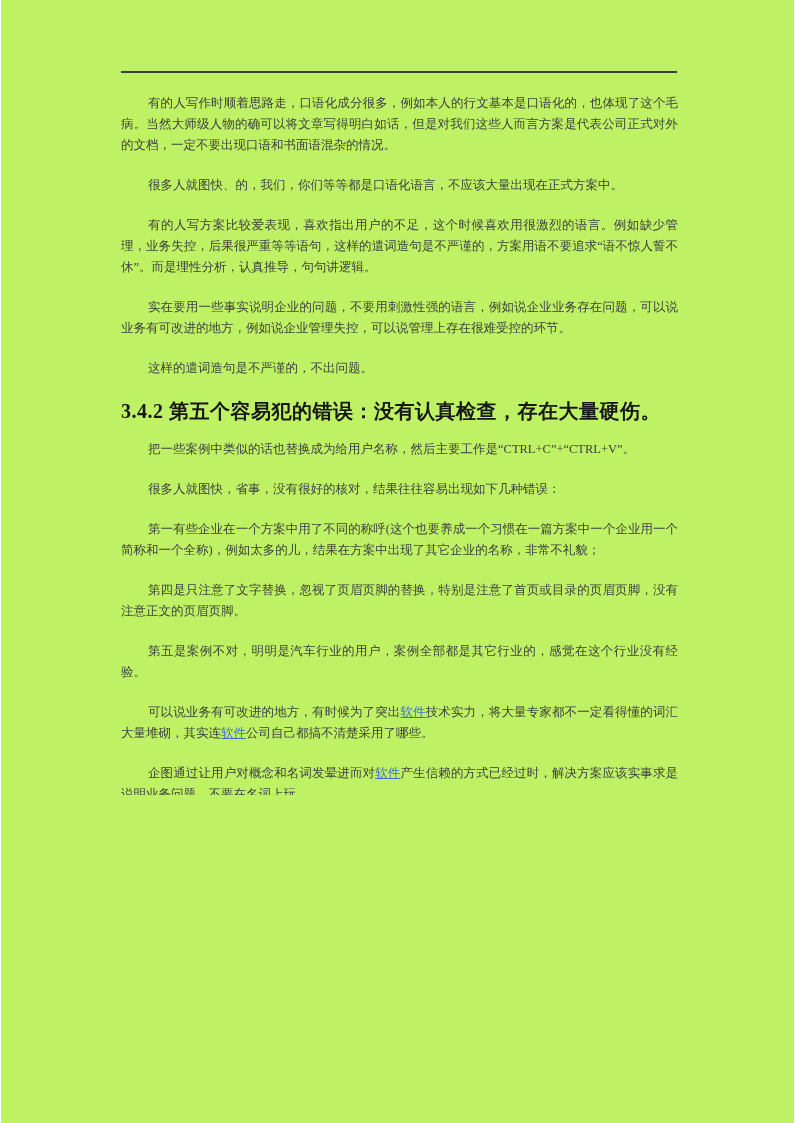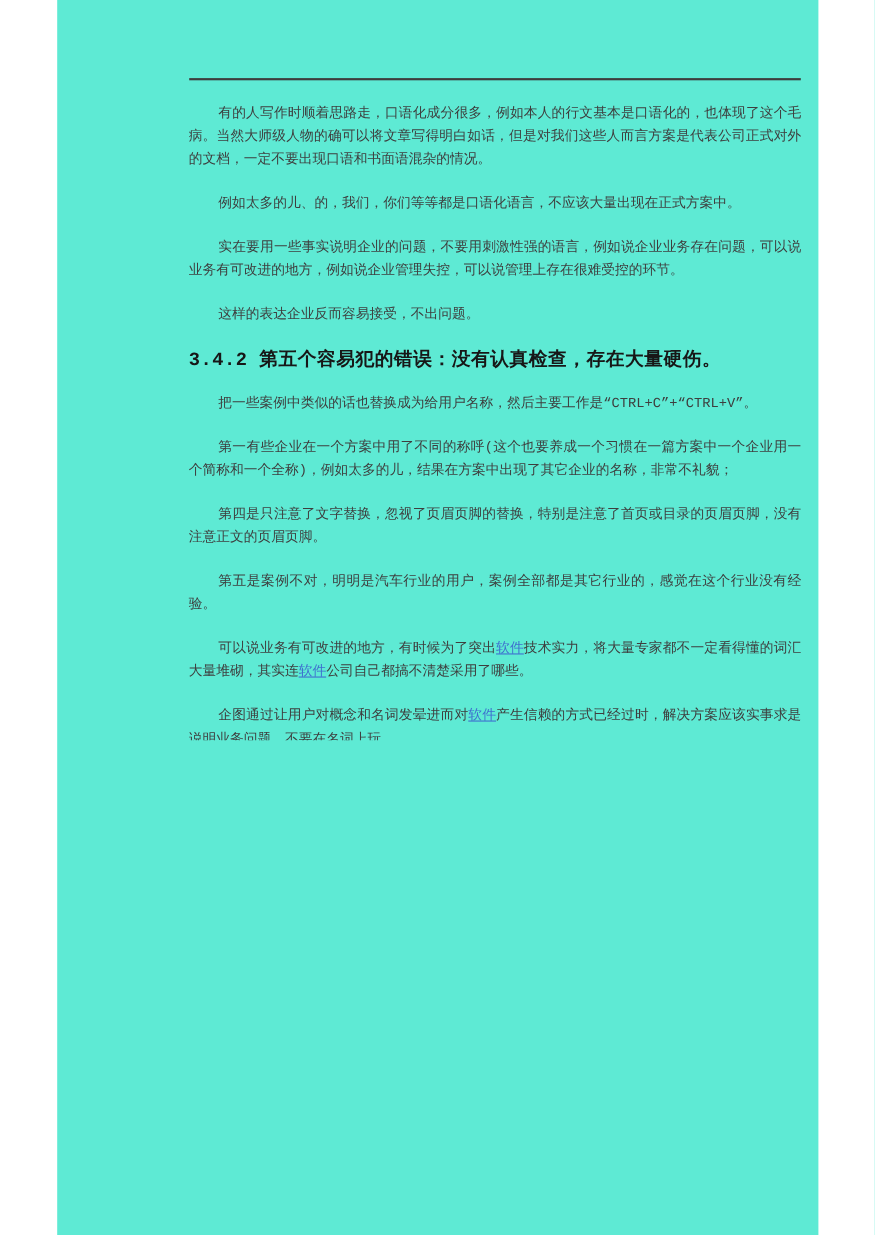--- a/index.html
+++ b/index.html
@@ -1,24 +1,24 @@
 <!DOCTYPE html>
 <html><head>
 <meta charset="utf-8">
 <style>
   * { margin: 0; padding: 0; box-sizing: border-box; }
   html, body { background: #ffffff; }
   .page {
     position: relative;
-    width: 692px;
+    width: 793px;
     height: 1123px;
     margin: 0 auto;
-    background: #5eead4;
+    background: #bef264;
     overflow: hidden;
-    font-family: Liberation Mono, monospace;
+    font-family: Liberation Serif, serif;
   }
   .top-rule {
     position: absolute;
     left: 120px;
     top: 71px;
     width: 556px;
     border-top: 2px solid #3d3d3d;
   }
   .doc-body {
     position: absolute;
@@ -28,45 +28,47 @@
     color: #3e3e3e;
     font-size: 12.5px;
   }
   .doc-paragraph {
     line-height: 21px;
     margin-bottom: 19px;
     text-indent: 27px;
     text-align: justify;
   }
   .doc-heading {
-    font-size: 17px;
+    font-size: 20px;
     font-weight: bold;
     color: #171717;
     line-height: 26px;
     margin: 9px 0 15px 0;
     letter-spacing: 0.5px;
     text-indent: 0;
   }
   .doc-link {
     color: #3f6fcf;
     text-decoration: underline;
     cursor: pointer;
   }
 </style>
 </head>
 <body>
 
 <div class="page">
   <div class="top-rule"></div>
   <div class="doc-body">
       <p class="doc-paragraph"><span>有的人写作时顺着思路走，口语化成分很多，例如本人的行文基本是口语化的，也体现了这个毛病。当然大师级人物的确可以将文章写得明白如话，但是对我们这些人而言方案是代表公司正式对外的文档，一定不要出现口语和书面语混杂的情况。</span></p>
-      <p class="doc-paragraph"><span>例如太多的儿、的，我们，你们等等都是口语化语言，不应该大量出现在正式方案中。</span></p>
+      <p class="doc-paragraph"><span>很多人就图快、的，我们，你们等等都是口语化语言，不应该大量出现在正式方案中。</span></p>
+      <p class="doc-paragraph"><span>有的人写方案比较爱表现，喜欢指出用户的不足，这个时候喜欢用很激烈的语言。例如缺少管理，业务失控，后果很严重等等语句，这样的遣词造句是不严谨的，方案用语不要追求“语不惊人誓不休”。而是理性分析，认真推导，句句讲逻辑。</span></p>
       <p class="doc-paragraph"><span>实在要用一些事实说明企业的问题，不要用刺激性强的语言，例如说企业业务存在问题，可以说业务有可改进的地方，例如说企业管理失控，可以说管理上存在很难受控的环节。</span></p>
-      <p class="doc-paragraph"><span>这样的表达企业反而容易接受，不出问题。</span></p>
+      <p class="doc-paragraph"><span>这样的遣词造句是不严谨的，不出问题。</span></p>
       <h2 class="doc-heading"><span>3.4.2 第五个容易犯的错误：没有认真检查，存在大量硬伤。</span></h2>
       <p class="doc-paragraph"><span>把一些案例中类似的话也替换成为给用户名称，然后主要工作是“CTRL+C”+“CTRL+V”。</span></p>
+      <p class="doc-paragraph"><span>很多人就图快，省事，没有很好的核对，结果往往容易出现如下几种错误：</span></p>
       <p class="doc-paragraph"><span>第一有些企业在一个方案中用了不同的称呼(这个也要养成一个习惯在一篇方案中一个企业用一个简称和一个全称)，例如太多的儿，结果在方案中出现了其它企业的名称，非常不礼貌；</span></p>
       <p class="doc-paragraph"><span>第四是只注意了文字替换，忽视了页眉页脚的替换，特别是注意了首页或目录的页眉页脚，没有注意正文的页眉页脚。</span></p>
       <p class="doc-paragraph"><span>第五是案例不对，明明是汽车行业的用户，案例全部都是其它行业的，感觉在这个行业没有经验。</span></p>
       <p class="doc-paragraph"><span>可以说业务有可改进的地方，有时候为了突出</span><a class="doc-link" href="#" style="color: rgb(63, 111, 207);">软件</a><span>技术实力，将大量专家都不一定看得懂的词汇大量堆砌，其实连</span><a class="doc-link" href="#" style="color: rgb(63, 111, 207);">软件</a><span>公司自己都搞不清楚采用了哪些。</span></p>
       <p class="doc-paragraph" style="height: 32px; overflow: hidden; margin-bottom: 0px;"><span>企图通过让用户对概念和名词发晕进而对</span><a class="doc-link" href="#" style="color: rgb(63, 111, 207);">软件</a><span>产生信赖的方式已经过时，解决方案应该实事求是说明业务问题，不要在名词上玩</span></p>
     </div>
 </div>
 
 </body></html>

